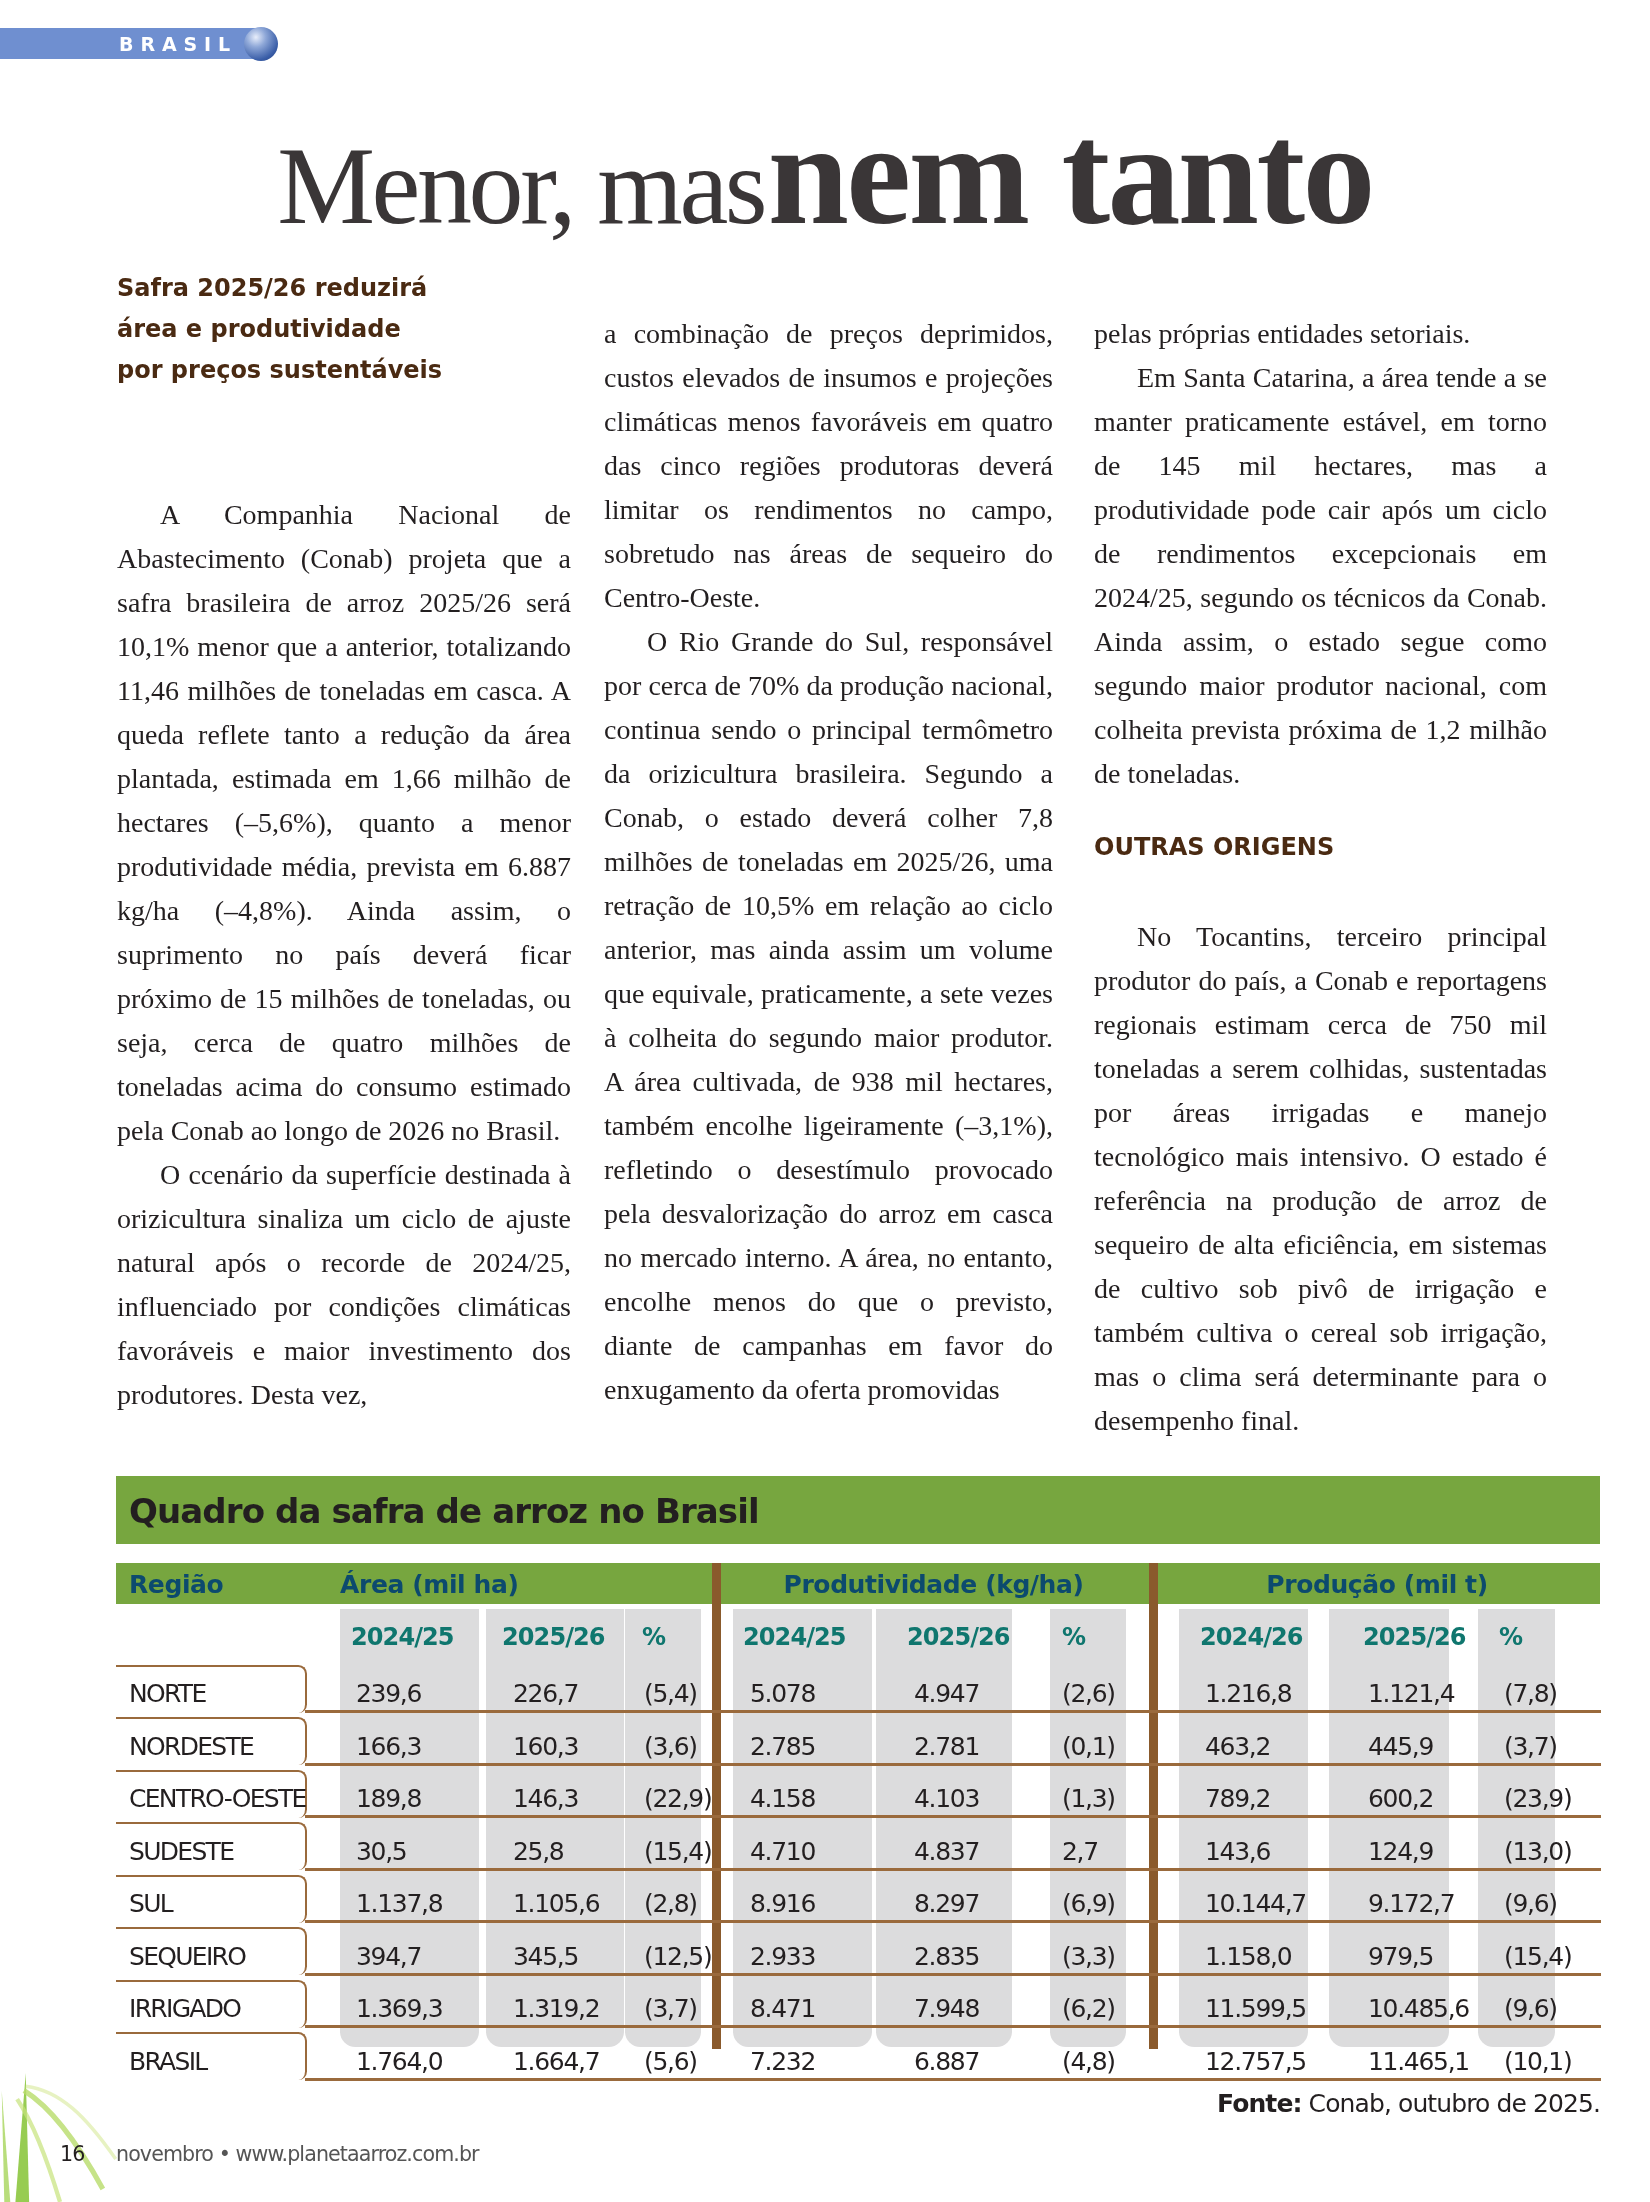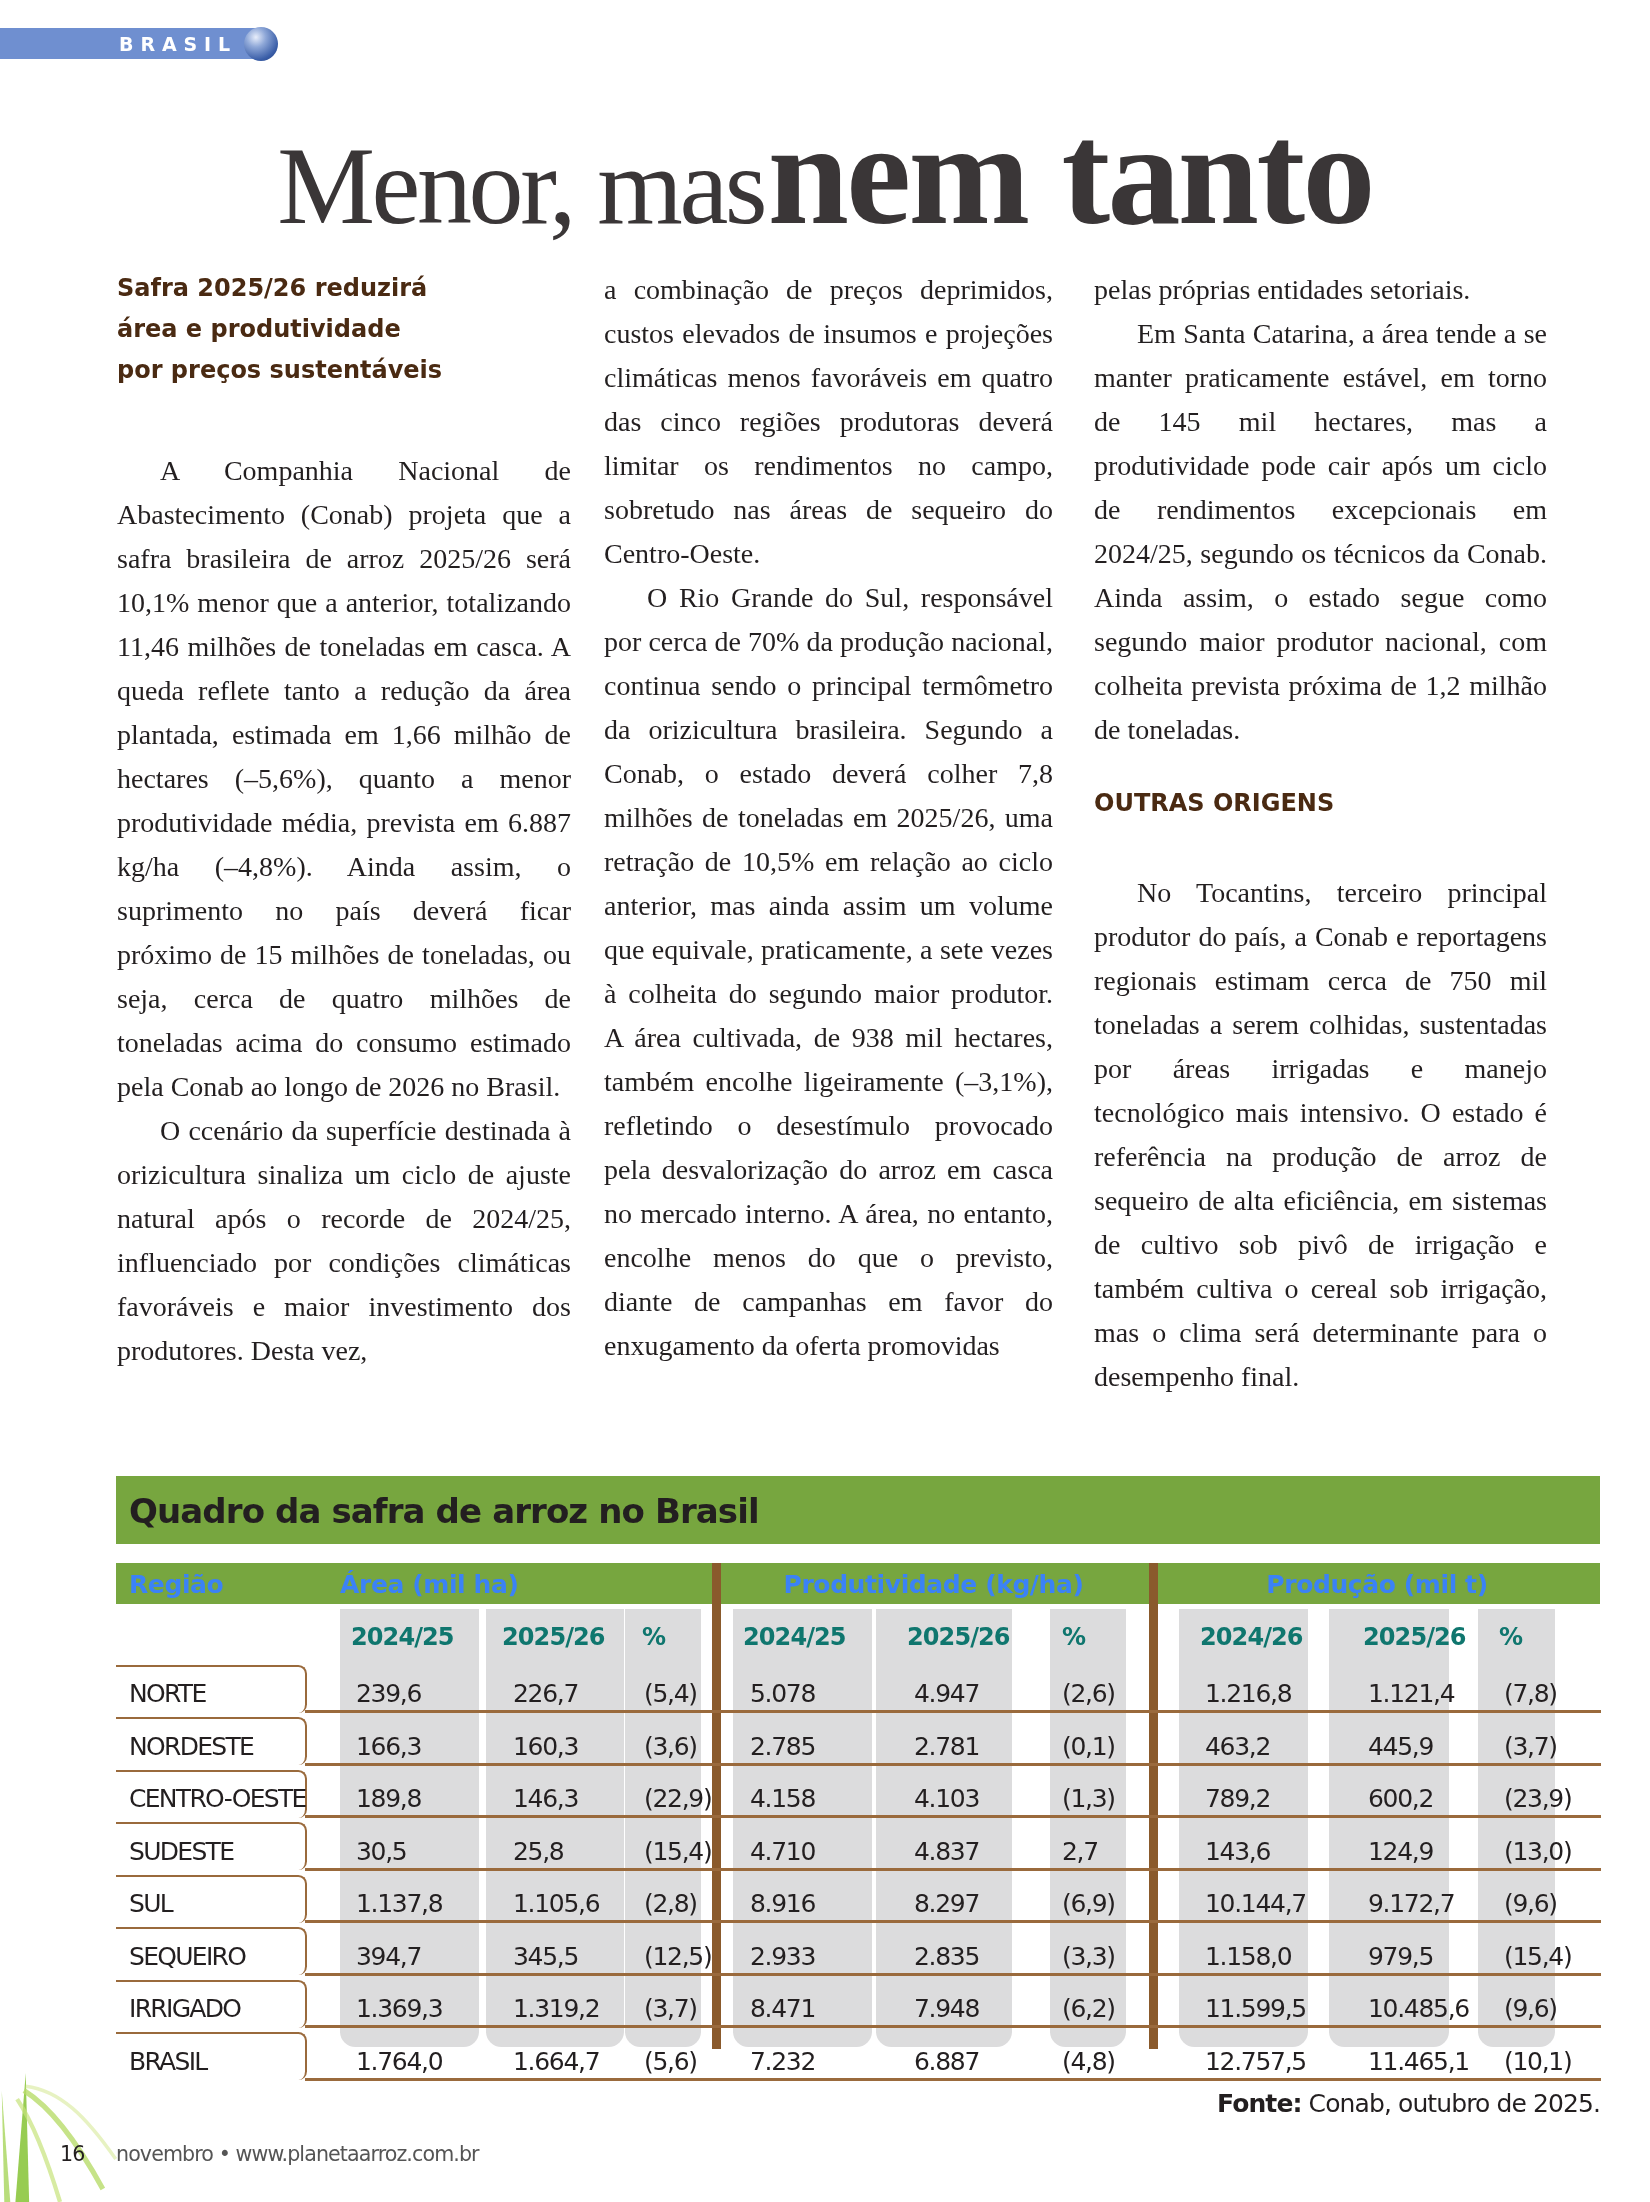--- a/index.html
+++ b/index.html
@@ -9,32 +9,32 @@
   .section-bar{left:0;top:27.5px;width:262px;height:31px;background:#6f8fd0;}
   .section-label{left:119px;top:27.5px;height:31px;line-height:33px;font-family:"DejaVu Sans",sans-serif;font-weight:bold;font-size:19px;letter-spacing:6.9px;color:#fff;}
   .globe{left:244px;top:27px;width:34px;height:34px;border-radius:50%;background:radial-gradient(circle at 35% 30%,#e8eefb 0%,#8fa8d8 30%,#3a5ea8 70%,#1f3b7a 100%);}
   
   .title{left:0;width:1650px;top:90px;text-align:center;font-family:"Liberation Serif","DejaVu Serif",serif;color:#3a3637;white-space:nowrap;}
   .title .light{font-size:110px;letter-spacing:-3.4px;}
   .title .bold{font-size:146px;font-weight:bold;letter-spacing:-2.6px;}
   
   .subtitle{left:117px;top:268px;width:447px;font-family:"DejaVu Sans",sans-serif;font-weight:bold;font-size:24px;line-height:41px;color:#4a2a12;}
   
-  .col{position:absolute;font-family:"Liberation Serif","DejaVu Serif",serif;font-size:28px;line-height:44px;color:#231f20;text-align:justify;}
+  .col{position:absolute;font-family:"Liberation Serif","DejaVu Serif",serif;font-size:28px;line-height:44px;color:#231f20;text-align:justify;margin-top:44px;}
   .col p{margin:0;text-indent:0;}
   .col p.ind{text-indent:43px;}
   .col1{left:117px;top:449px;width:454px;}
   .col2{left:604px;top:268px;width:449px;}
   .col3{left:1094px;top:268px;width:453px;}
   .subhead{font-family:"DejaVu Sans",sans-serif;font-weight:bold;font-size:24px;color:#4a2a12;margin:29px 0 46px 0 !important;text-align:left;}
   
   .tbl-title-bar{left:116px;top:1476px;width:1484px;height:68px;background:#77a63f;}
   .tbl-title{left:129px;top:1476px;height:68px;line-height:71px;font-family:"DejaVu Sans",sans-serif;font-weight:bold;font-size:34px;color:#231f20;letter-spacing:-0.9px;}
   .tbl-head-bar{left:116px;top:1563px;width:1484px;height:41px;background:#77a63f;}
-  .th{position:absolute;top:1563px;height:41px;line-height:43px;font-family:"DejaVu Sans",sans-serif;font-weight:bold;font-size:25px;color:#3b82f6;letter-spacing:-0.4px;}
+  .th{position:absolute;top:1563px;height:41px;line-height:43px;font-family:"DejaVu Sans",sans-serif;font-weight:bold;font-size:25px;color:#0c4a6e;letter-spacing:-0.4px;}
   .gray{position:absolute;top:1609px;height:438px;background:#dcdcdd;border-radius:0 0 15.5px 15.5px;}
   .divider{position:absolute;top:1563px;width:8.6px;height:486px;background:#8a5a2c;}
   .sub{position:absolute;top:1616px;height:43px;line-height:43px;font-family:"DejaVu Sans",sans-serif;font-weight:bold;font-size:24px;color:#0f766e;letter-spacing:-0.9px;}
   .row-line{position:absolute;height:2.6px;background:#9a6a3c;}
   .row-label-frame{position:absolute;width:191px;height:48px;border-top:2.6px solid #9a6a3c;border-right:2.6px solid #9a6a3c;border-top-right-radius:8.6px;border-bottom-right-radius:8.6px;box-sizing:border-box;}
   .cell{position:absolute;height:48px;line-height:52px;font-family:"DejaVu Sans",sans-serif;font-size:25px;color:#231f20;letter-spacing:-1.3px;white-space:nowrap;}
   .rlabel{position:absolute;height:48px;line-height:52px;font-family:"DejaVu Sans",sans-serif;font-size:25px;color:#231f20;letter-spacing:-1.7px;white-space:nowrap;}
   .fonte{left:1118px;width:482px;top:2089px;text-align:right;font-family:"DejaVu Sans",sans-serif;font-size:25px;color:#231f20;letter-spacing:-0.9px;}
   .fonte b{font-weight:bold;}
   

